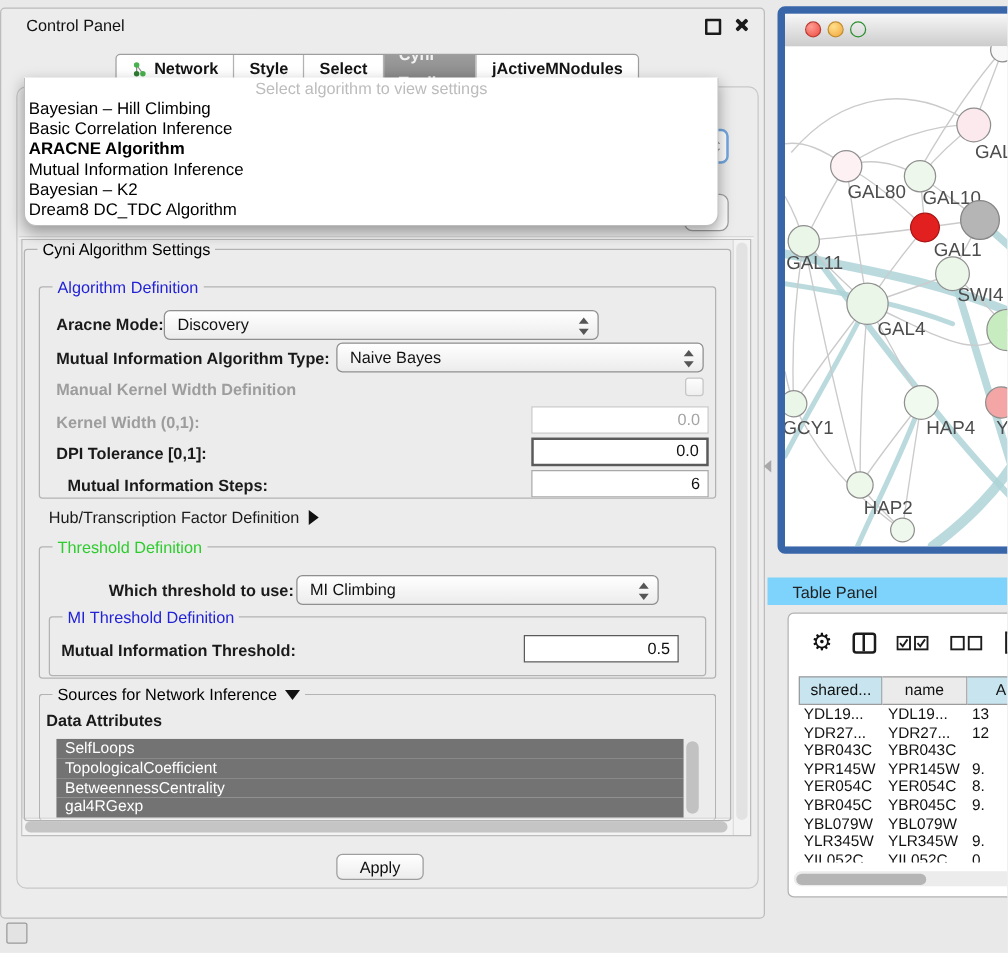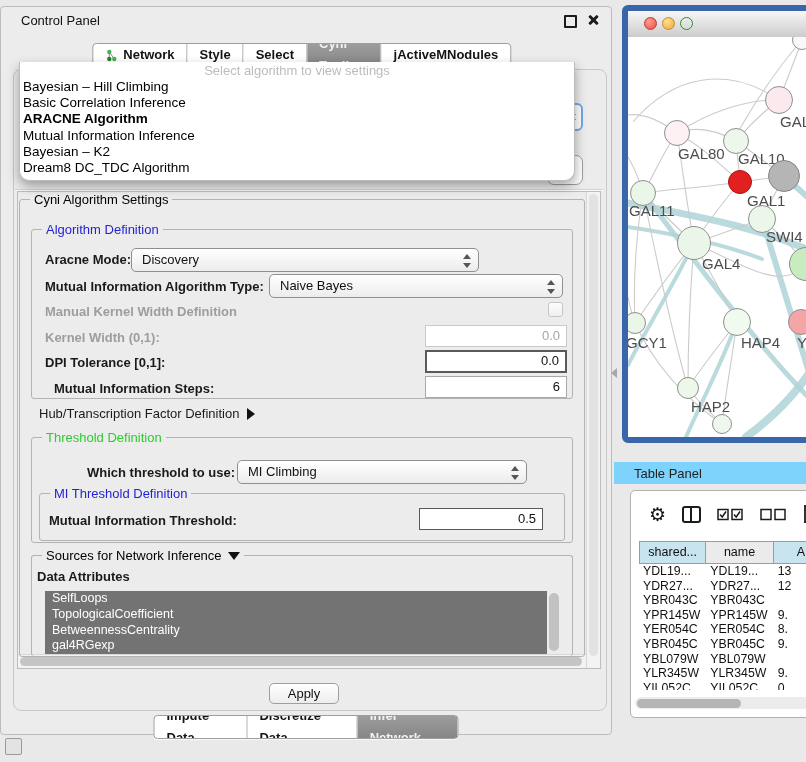--- a/index.html
+++ b/index.html
@@ -208,31 +208,20 @@
     <div class="attr-list" style="left:44px;top:584px;width:502px;height:64px;">
         <div class="attr-item sel">SelfLoops</div>
         <div class="attr-item sel">TopologicalCoefficient</div>
         <div class="attr-item sel">BetweennessCentrality</div>
         <div class="attr-item sel">gal4RGexp</div>
       </div>
     <div class="list-vthumb" style="left:548px;top:586px;width:10px;height:58px;"></div>
 
     <div class="btn" style="left:268px;top:676px;width:70px;height:21px;line-height:19px;">Apply</div>
 
-    <div class="seg-group" style="left:50%;top:708px;transform:translateX(-50%);">
-        <div class="seg">
-          <span>Impute Data</span>
-        </div>
-        <div class="seg">
-          <span>Discretize Data</span>
-        </div>
-        <div class="seg active">
-          <span>Infer Network</span>
-        </div>
-      </div>
 
     <div class="dd">
       <div class="dd-prompt">Select algorithm to view settings</div>
       <div>
           <div class="dd-item">Bayesian – Hill Climbing</div>
           <div class="dd-item">Basic Correlation Inference</div>
           <div class="dd-item sel">ARACNE Algorithm</div>
           <div class="dd-item">Mutual Information Inference</div>
           <div class="dd-item">Bayesian – K2</div>
           <div class="dd-item">Dream8 DC_TDC Algorithm</div>

